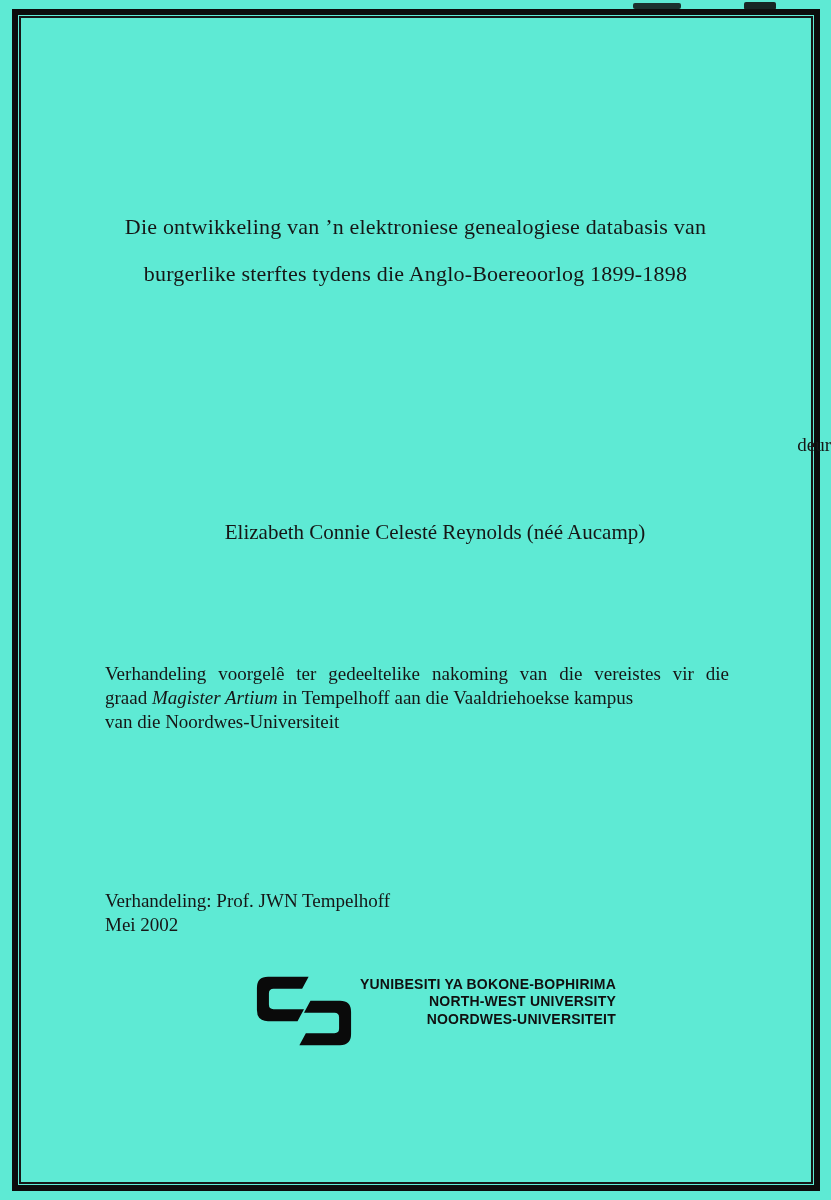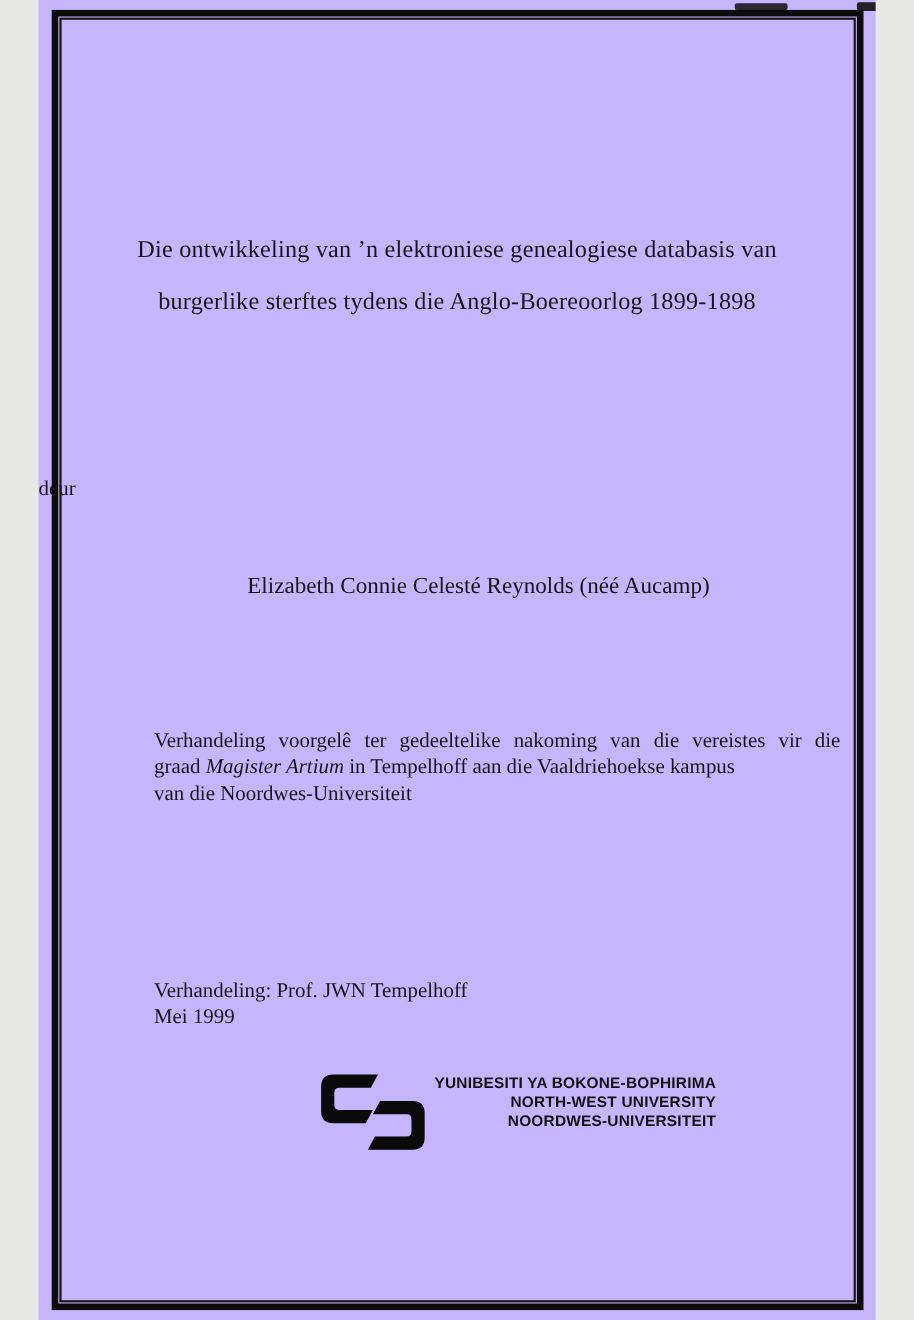--- a/index.html
+++ b/index.html
@@ -2,24 +2,24 @@
 <html><head>
 <meta charset="utf-8">
 <style>
   html, body {
     margin: 0;
     padding: 0;
     background: #e8e8e6;
   }
   .page {
     position: relative;
-    width: 761px;
+    width: 831px;
     height: 1200px;
     margin: 0 auto;
-    background: #c4b5fd;
+    background: #5eead4;
     font-family: "Liberation Serif", serif;
     color: #161616;
     overflow: hidden;
   }
   
   .frame-outer {
     position: absolute;
     left: 12px; top: 9px; right: 11px; bottom: 9px;
     border: 6px solid #0c0c0c;
     pointer-events: none;
@@ -38,21 +38,21 @@
     position: absolute;
     top: 203px; left: 60px; right: 60px;
     text-align: center;
     font-size: 22px;
     line-height: 47px;
     letter-spacing: 0.2px;
   }
   .byline {
     position: absolute;
     top: 431px; left: 0; right: 0;
-    text-align: left;
+    text-align: right;
     font-size: 19px;
     line-height: 28px;
   }
   .author {
     position: absolute;
     top: 517px; left: 0; right: 0;
     text-align: center;
     font-size: 21px;
     line-height: 30px;
     padding-left: 39px;
@@ -118,21 +118,21 @@
   <div class="author">Elizabeth Connie Celesté Reynolds (néé Aucamp)</div>
 
   <div class="declaration">
     <div class="line-justify">Verhandeling voorgelê ter gedeeltelike nakoming van die vereistes vir die</div>
     <div><span>graad </span><i>Magister Artium</i><span> in Tempelhoff aan die Vaaldriehoekse kampus</span></div>
     <div>van die Noordwes-Universiteit</div>
   </div>
 
   <div class="supervisor-block">
     <div>Verhandeling: Prof. JWN Tempelhoff</div>
-    <div>Mei 1999</div>
+    <div>Mei 2002</div>
   </div>
 
   <div class="logo-block">
     <svg class="logo-mark" viewBox="0 0 104 78" xmlns="http://www.w3.org/2000/svg" aria-hidden="true">
       <g fill="#0a0a0a">
         <path id="linkA" d="M 57,2
                             L 13,2
                             Q 1,2 1,14
                             L 1,38
                             Q 1,50 13,50

